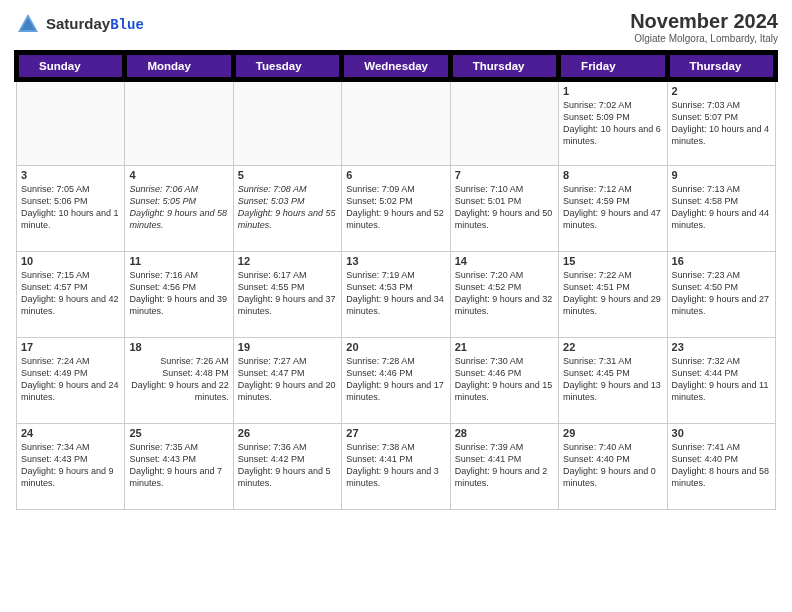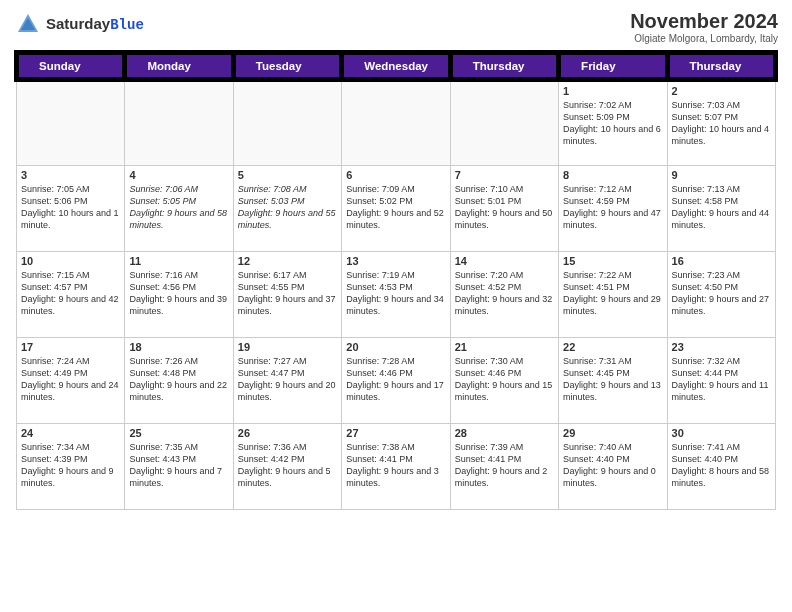--- a/index.html
+++ b/index.html
@@ -240,21 +240,21 @@
         </tr>
         <tr>
           <td>
             <span class="day-number">17</span>
             <div class="day-info" style="white-space: pre-line;">Sunrise: 7:24 AM
 Sunset: 4:49 PM
 Daylight: 9 hours and 24 minutes.</div>
           </td>
           <td>
             <span class="day-number">18</span>
-            <div class="day-info" style="white-space: pre-line;">Sunrise: 7:26 AM
+            <div class="day-info" style="white-space: pre-line; text-align: right;">Sunrise: 7:26 AM
 Sunset: 4:48 PM
 Daylight: 9 hours and 22 minutes.</div>
           </td>
           <td>
             <span class="day-number">19</span>
             <div class="day-info" style="white-space: pre-line;">Sunrise: 7:27 AM
 Sunset: 4:47 PM
 Daylight: 9 hours and 20 minutes.</div>
           </td>
           <td>
@@ -279,21 +279,21 @@
             <span class="day-number">23</span>
             <div class="day-info" style="white-space: pre-line;">Sunrise: 7:32 AM
 Sunset: 4:44 PM
 Daylight: 9 hours and 11 minutes.</div>
           </td>
         </tr>
         <tr>
           <td>
             <span class="day-number">24</span>
             <div class="day-info" style="white-space: pre-line;">Sunrise: 7:34 AM
-Sunset: 4:39 PM
+Sunset: 4:43 PM
 Daylight: 9 hours and 9 minutes.</div>
           </td>
           <td>
             <span class="day-number">25</span>
             <div class="day-info" style="white-space: pre-line;">Sunrise: 7:35 AM
 Sunset: 4:43 PM
 Daylight: 9 hours and 7 minutes.</div>
           </td>
           <td>
             <span class="day-number">26</span>

